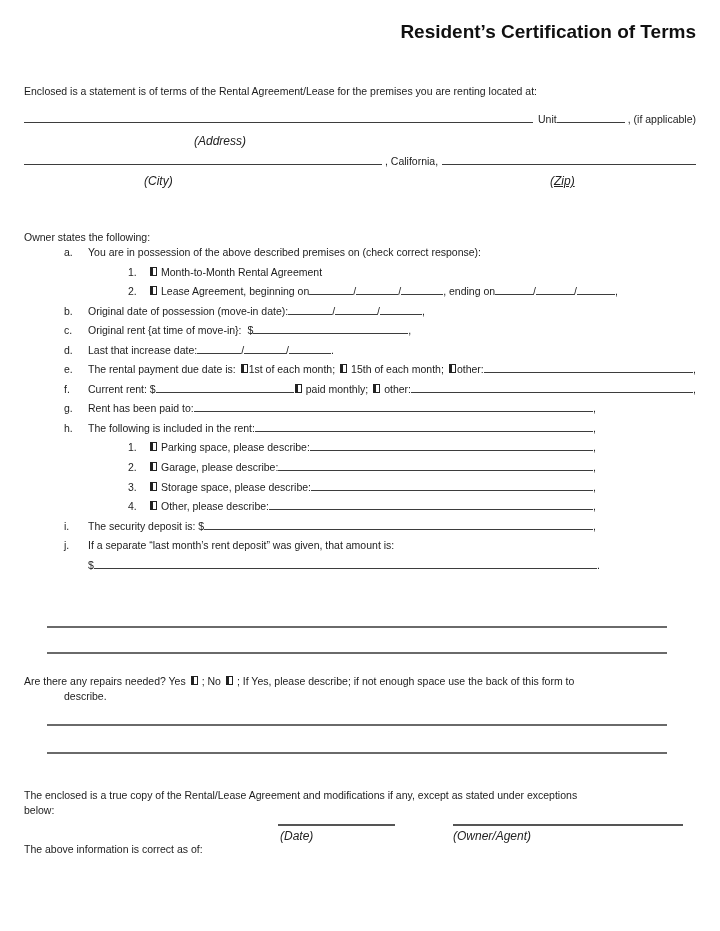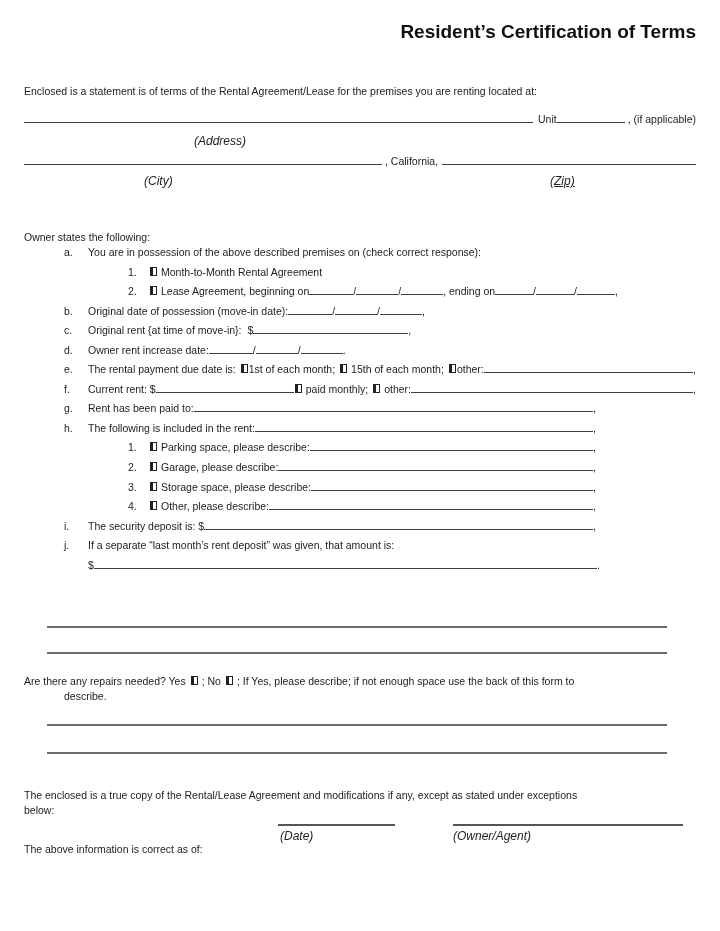--- a/index.html
+++ b/index.html
@@ -114,21 +114,21 @@
     <div class="li">
       <span class="mk">c.</span>
       <span class="t">Original rent {at time of move-in}:</span>
       <span class="t ml6">$</span>
       <span class="blank w155"></span>
       <span class="t">,</span>
     </div>
 
     <div class="li">
       <span class="mk">d.</span>
-      <span class="t">Owner rent increase date:</span>
+      <span class="t">Last that increase date:</span>
       <span class="blank w44"></span>
       <span class="t">/</span>
       <span class="blank w42"></span>
       <span class="t">/</span>
       <span class="blank w42"></span>
       <span class="t">.</span>
     </div>
 
     <div class="li">
       <span class="mk">e.</span>

